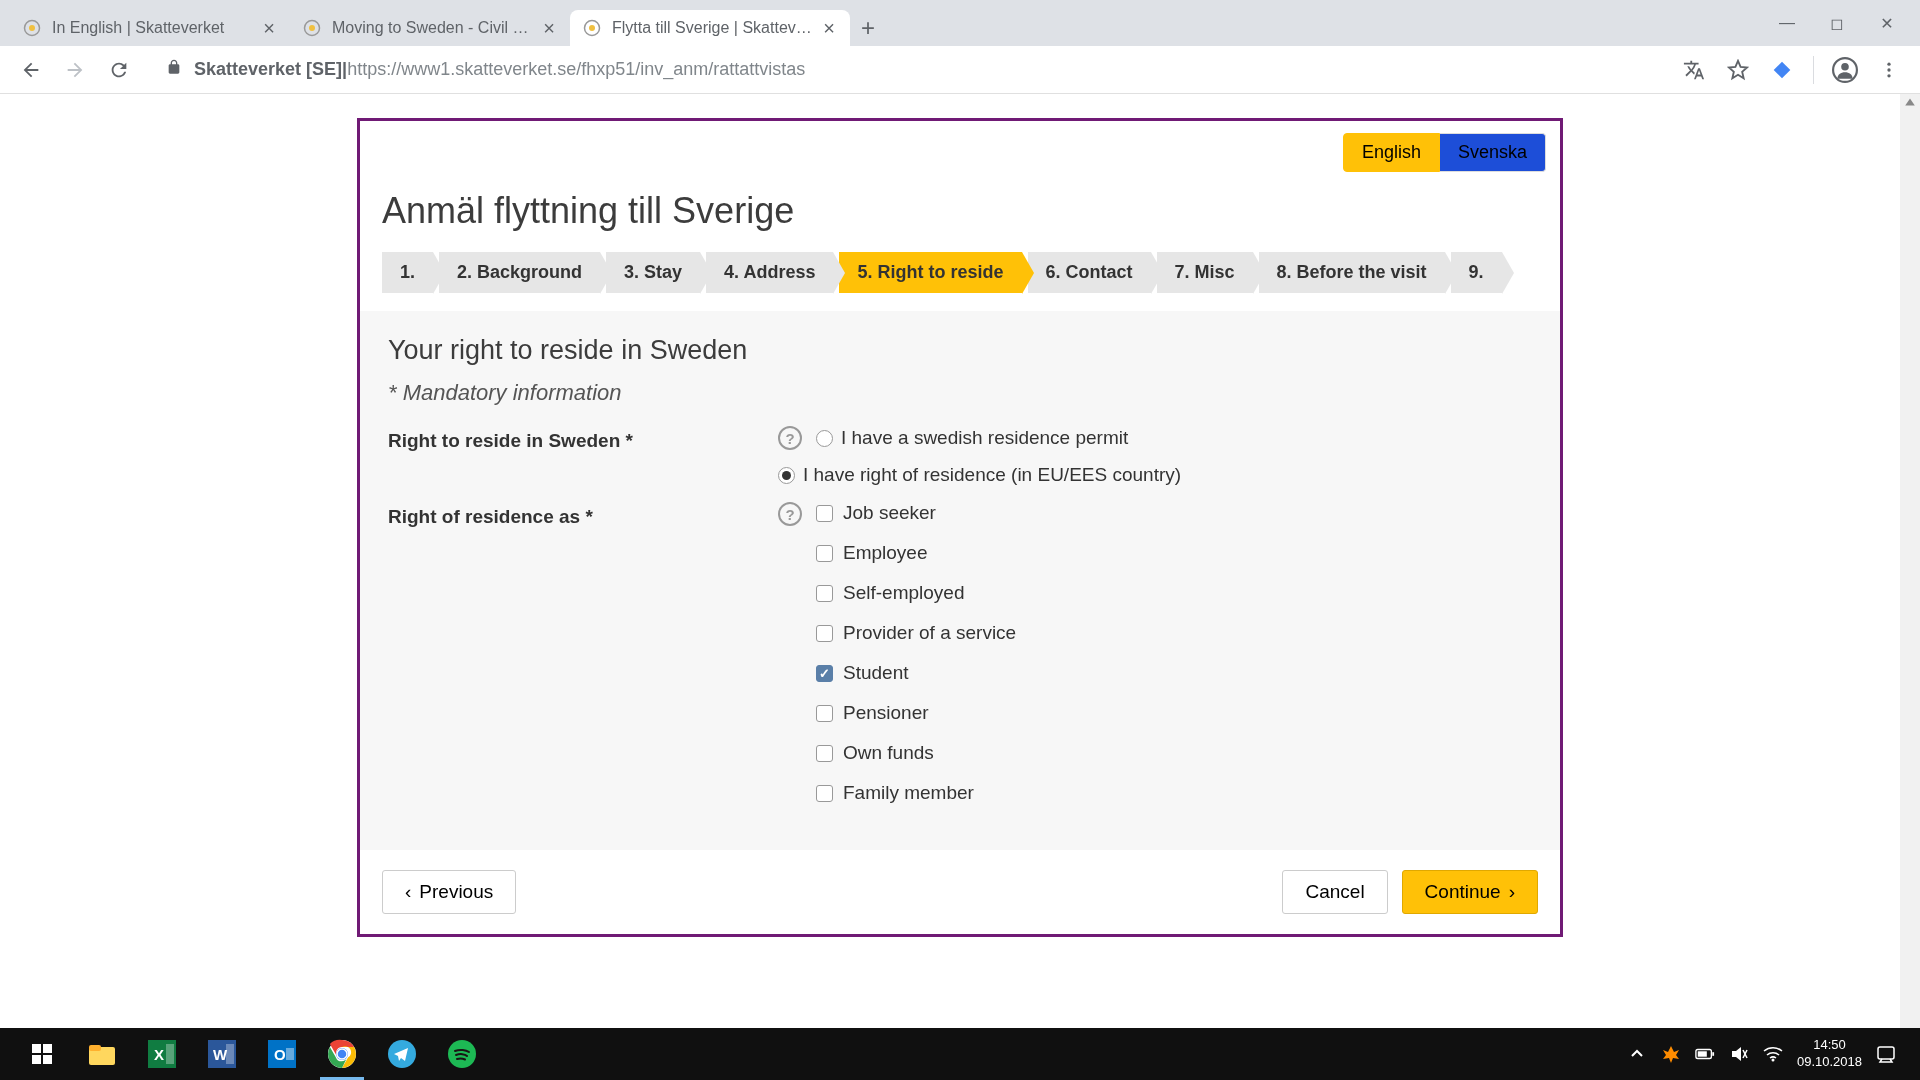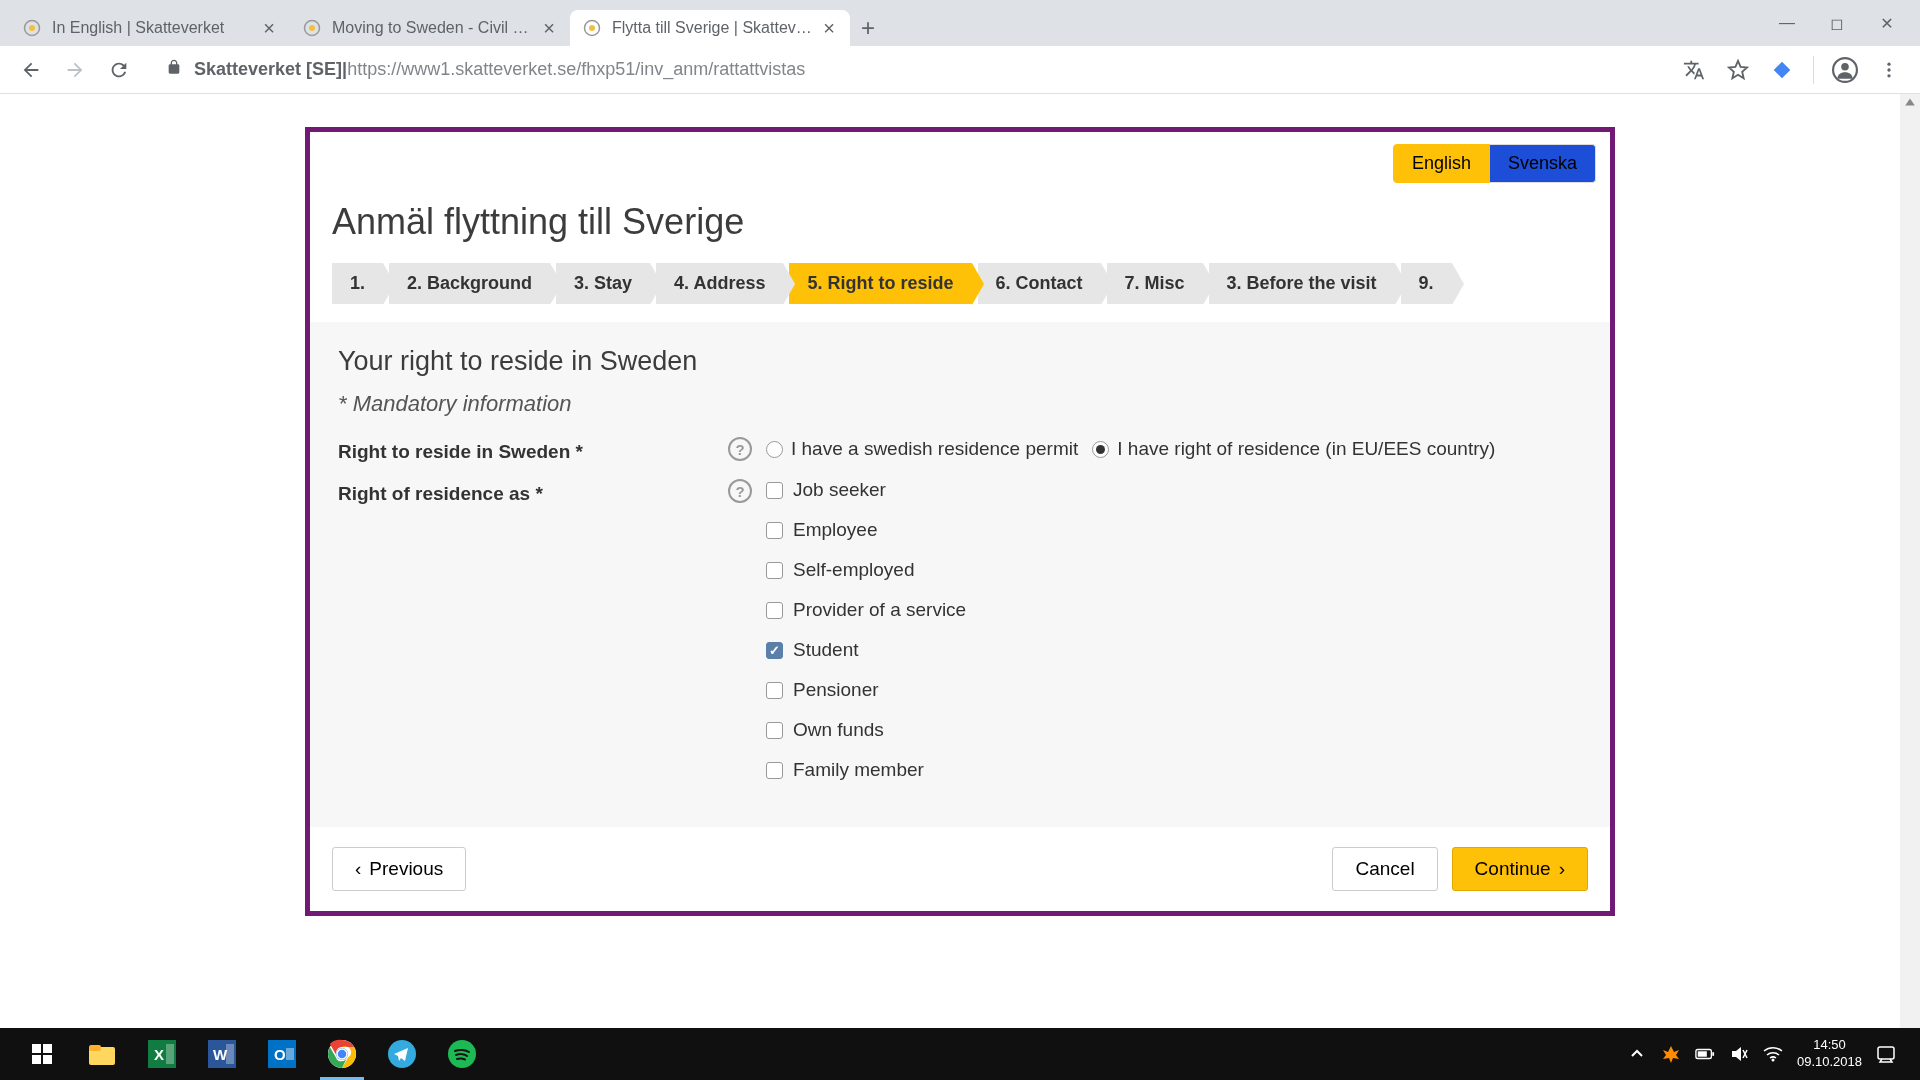--- a/index.html
+++ b/index.html
@@ -25,21 +25,21 @@
     .url-path { color: #80868b; }
     .toolbar-icons { display: flex; align-items: center; gap: 18px; }
     .toolbar-icon { width: 26px; height: 26px; display: flex; align-items: center; justify-content: center; color: #5f6368; cursor: pointer; }
     .toolbar-sep { width: 1px; height: 28px; background: #dadce0; }
     
     
     .viewport { position: relative; height: calc(100% - 94px - 52px); overflow: hidden; background: #fff; }
     .scroll-track { position: absolute; right: 0; top: 0; width: 20px; height: 100%; background: #f1f1f1; }
     .scroll-arrow-up { position: absolute; right: 4px; top: 2px; width: 12px; height: 12px; }
     
-    .page-container { width: 1310px; margin: 33px auto 0; border: 5px solid #701a75; background: #fff; }
+    .page-container { width: 1206px; margin: 24px auto 0; border: 3px solid #701a75; background: #fff; }
     
     .lang-switch { display: flex; justify-content: flex-end; padding: 12px 14px 8px; }
     .lang-btn { padding: 8px 18px; font-size: 18px; border: 1px solid #ddd; cursor: pointer; background: #1d4ed8; }
     .lang-btn.active { background: #ffc107; border-color: #ffc107; }
     .lang-btn:first-child { border-radius: 4px 0 0 4px; }
     .lang-btn:last-child { border-radius: 0 4px 4px 0; border-left: none; }
     
     .page-title { font-size: 36px; font-weight: 400; color: #3c3c3c; padding: 10px 22px 20px; }
     
     .steps { display: flex; gap: 6px; padding: 0 22px 18px; }
@@ -200,21 +200,21 @@
     <h1 class="page-title">Anmäl flyttning till Sverige</h1>
 
     <div class="steps">
       <div class="step">1.</div>
       <div class="step">2.  Background</div>
       <div class="step">3.  Stay</div>
       <div class="step">4.  Address</div>
       <div class="step active">5.  Right to reside</div>
       <div class="step">6.  Contact</div>
       <div class="step">7.  Misc</div>
-      <div class="step">3.  Before the visit</div>
+      <div class="step">8.  Before the visit</div>
       <div class="step">9.</div>
     </div>
 
     <div class="form-section">
       <h2 class="section-title">Your right to reside in Sweden</h2>
       <p class="mandatory-note">* Mandatory information</p>
 
       <div class="form-row">
         <div class="form-label">Right to reside in Sweden *</div>
         <div class="form-controls">

